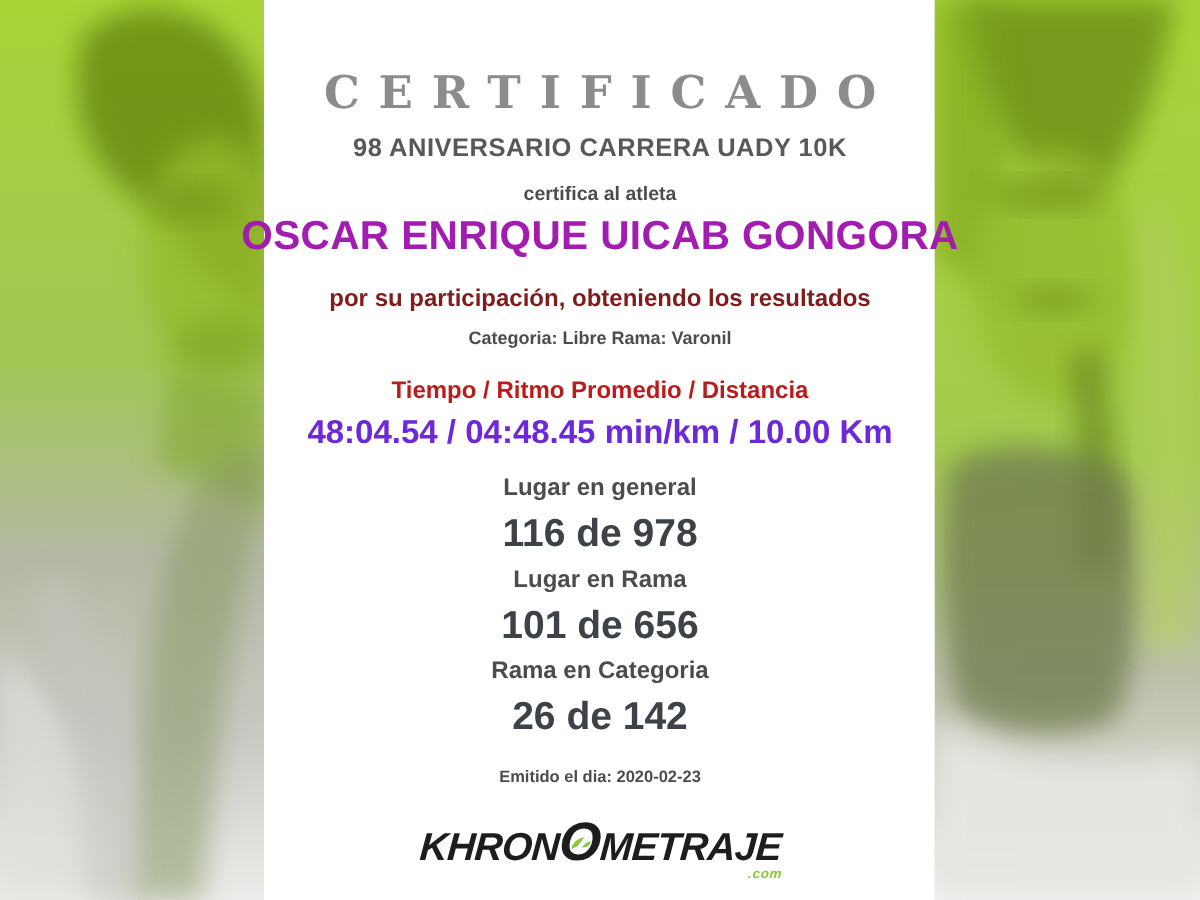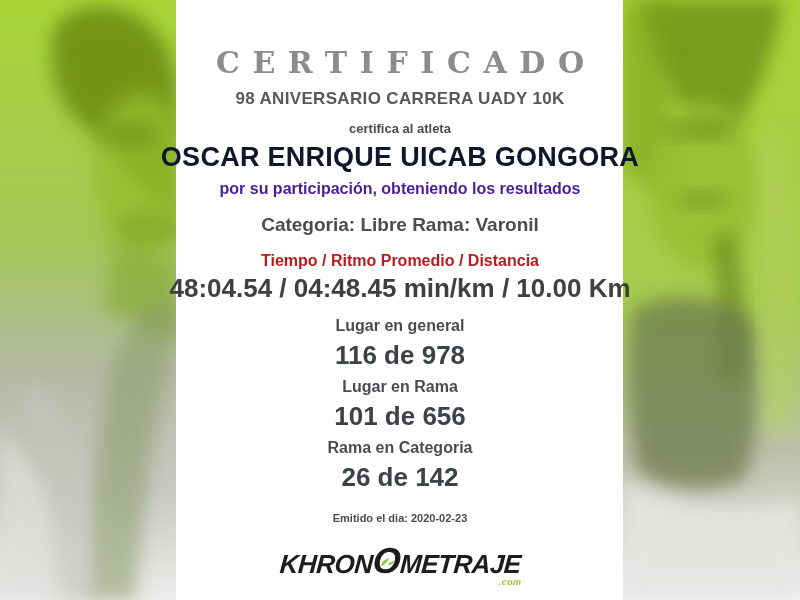--- a/index.html
+++ b/index.html
@@ -30,37 +30,37 @@
   .cert-event {
     margin-top: 9px; font-size: 17px; line-height: 20px; font-weight: bold;
     color: #57585a; letter-spacing: 0.02em;
   }
   .cert-intro {
     margin-top: 10px; font-size: 13px; line-height: 20px; font-weight: bold;
     color: #4a4d4f;
   }
   .cert-name {
     margin-top: 2px; font-size: 27px; line-height: 32px; font-weight: bold;
-    color: #0f172a; letter-spacing: 0.01em;
+    color: #a21caf; letter-spacing: 0.01em;
   }
   .cert-participation {
-    margin-top: 5px; font-size: 16px; line-height: 22px; font-weight: bold;
-    color: #4c1d95;
+    margin-top: 16px; font-size: 16px; line-height: 22px; font-weight: bold;
+    color: #7f1d1d;
   }
   .cert-category {
-    margin-top: 15px; font-size: 19px; line-height: 20px; font-weight: bold;
+    margin-top: 4px; font-size: 12px; line-height: 20px; font-weight: bold;
     color: #4a4d4f;
   }
   .cert-results-header {
     margin-top: 16px; font-size: 16px; line-height: 20px; font-weight: bold;
     color: #b91c1c;
   }
   .cert-results-value {
-    margin-top: 0px; font-size: 26px; line-height: 34px; font-weight: 600;
-    color: #404040; white-space: nowrap;
+    margin-top: 0px; font-size: 22px; line-height: 34px; font-weight: 600;
+    color: #6d28d9; white-space: nowrap;
   }
   .placing-label {
     font-size: 16px; line-height: 20px; font-weight: bold; color: #4a4d4f;
   }
   .placing-value {
     margin-top: 2px; font-size: 26px; line-height: 34px; font-weight: 600;
     color: #3c4247;
   }
   .placing + .placing { margin-top: 5px; }
   .placings { margin-top: 11px; }

